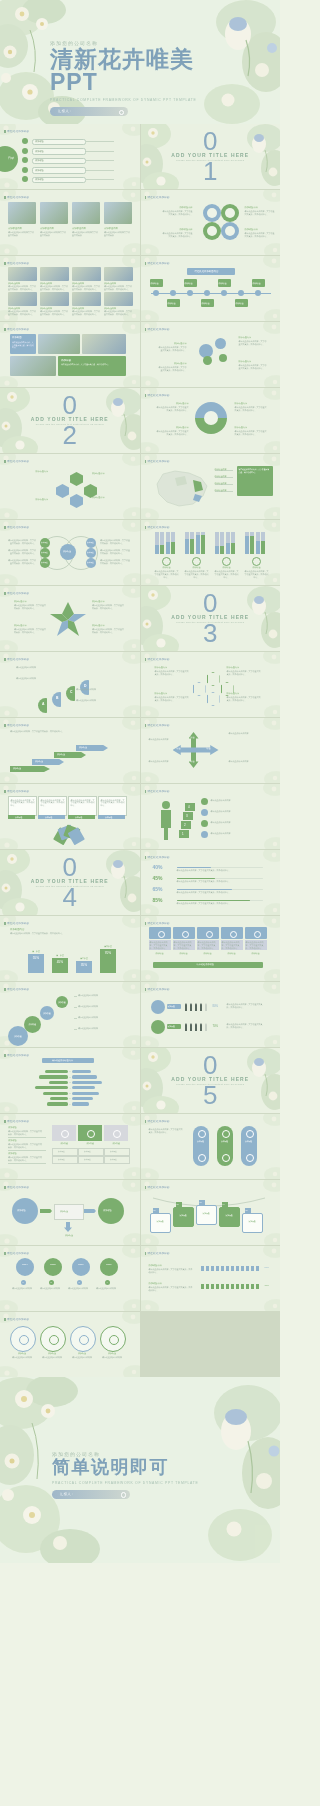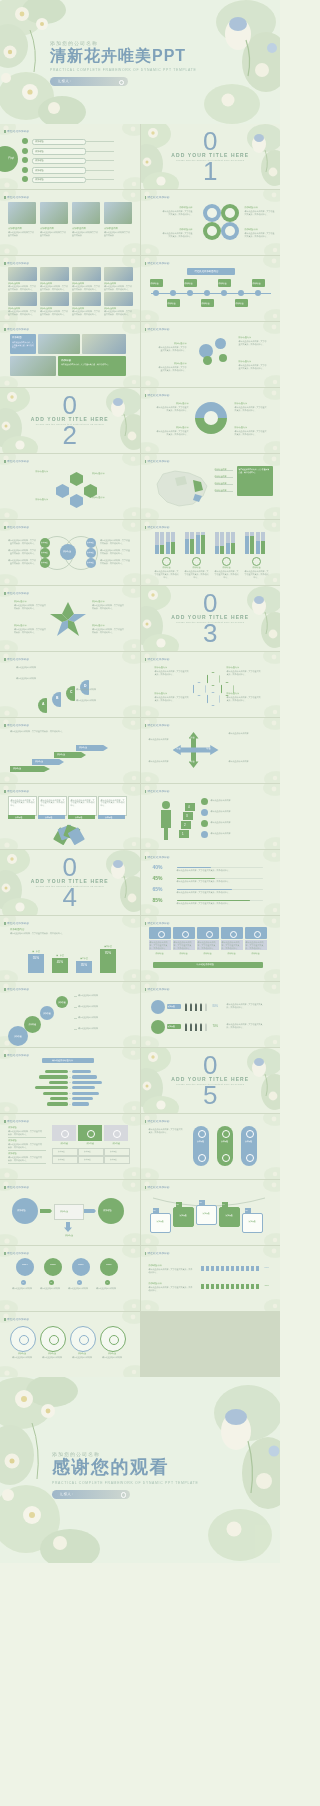--- a/index.html
+++ b/index.html
@@ -14,21 +14,21 @@
   
   .slide{position:relative;overflow:hidden;background:#eaf1e2;}
   .slide .floral{position:absolute;pointer-events:none;}
   .hdr{position:absolute;left:7px;top:5px;font-size:2.6px;color:#7d9bb5;letter-spacing:.2px;}
   .hdr:before{content:"";position:absolute;left:-3px;top:1px;width:1.6px;height:3.2px;background:#8fb48f;}
 
   
   .cover{width:280px;height:124px;background:#e9f2e4;}
   .cover-inner{position:absolute;left:50px;top:40px;width:190px;text-align:left;}
   .cover-sub{font-size:5px;color:#a8bfae;letter-spacing:1px;margin-bottom:2px;}
-  .cover-title{font-size:16px;font-weight:bold;color:#7fa1b9;letter-spacing:1px;line-height:1;}
+  .cover-title{font-size:23px;font-weight:bold;color:#7fa1b9;letter-spacing:1px;line-height:1;}
   .cover-en{font-size:3.4px;color:#a9c2b4;letter-spacing:.7px;margin-top:4px;}
   .cover-btn{margin-top:5px;width:78px;height:9px;border-radius:5px;background:linear-gradient(90deg,#9fb7c9,#cfd8d0);position:relative;}
   .cover-btn span{position:absolute;left:8px;top:2px;font-size:3.2px;color:#fff;letter-spacing:.5px;}
   .cover-btn:after{content:"";position:absolute;right:4px;top:2.6px;width:3.4px;height:3.4px;border:.5px solid #fff;border-radius:50%;}
 
   
   .grid{display:grid;grid-template-columns:1fr 1fr;gap:1px;background:#cfd9c4;}
   .cell{position:relative;height:65px;background:#eaf1e2;overflow:hidden;}
 
   
@@ -893,20 +893,20 @@
         <ellipse cx="236" cy="40" rx="11" ry="8" fill="#a9c0d8"></ellipse>
         <circle cx="264" cy="104" r="8" fill="#f2f1e3"></circle>
         <circle cx="274" cy="74" r="5.5" fill="#bcd0e2"></circle>
         <circle cx="234" cy="152" r="7.5" fill="#f4f3e6"></circle>
         <path d="M248 64 q7 26 3 52" stroke="#a8c39a" stroke-width="1.2" fill="none"></path>
         <path d="M32 46 q9 26 5 56" stroke="#a8c39a" stroke-width="1" fill="none"></path>
       </g>
     </svg>
     <div class="closing-inner">
       <div class="closing-sub">添加您的公司名称</div>
-      <div class="closing-title">感谢您的观看</div>
+      <div class="closing-title">简单说明即可</div>
       <div class="closing-en">PRACTICAL COMPLETE FRAMEWORK OF DYNAMIC PPT TEMPLATE</div>
       <div class="cover-btn">
         <span>汇报人：</span>
       </div>
     </div>
   </div>
 </div>
 
 </body></html>

